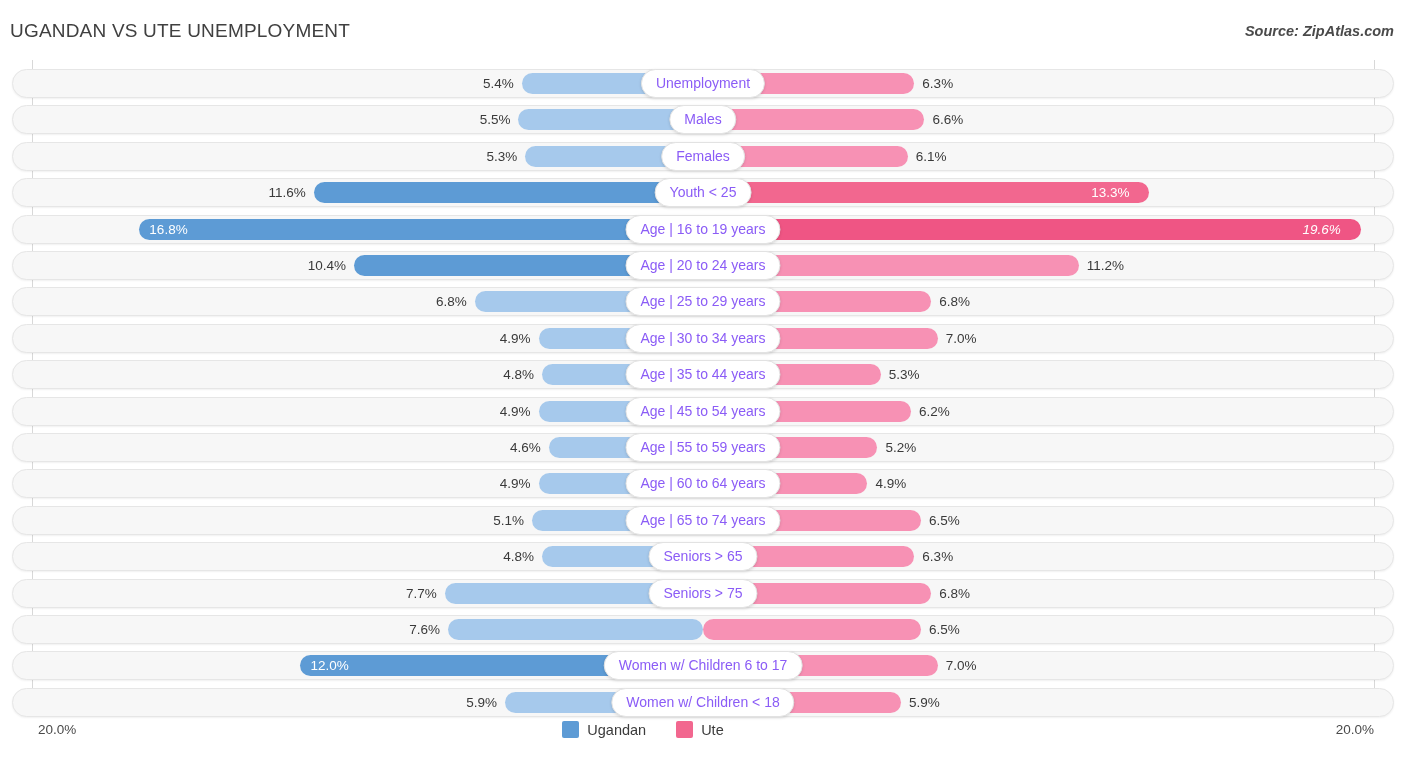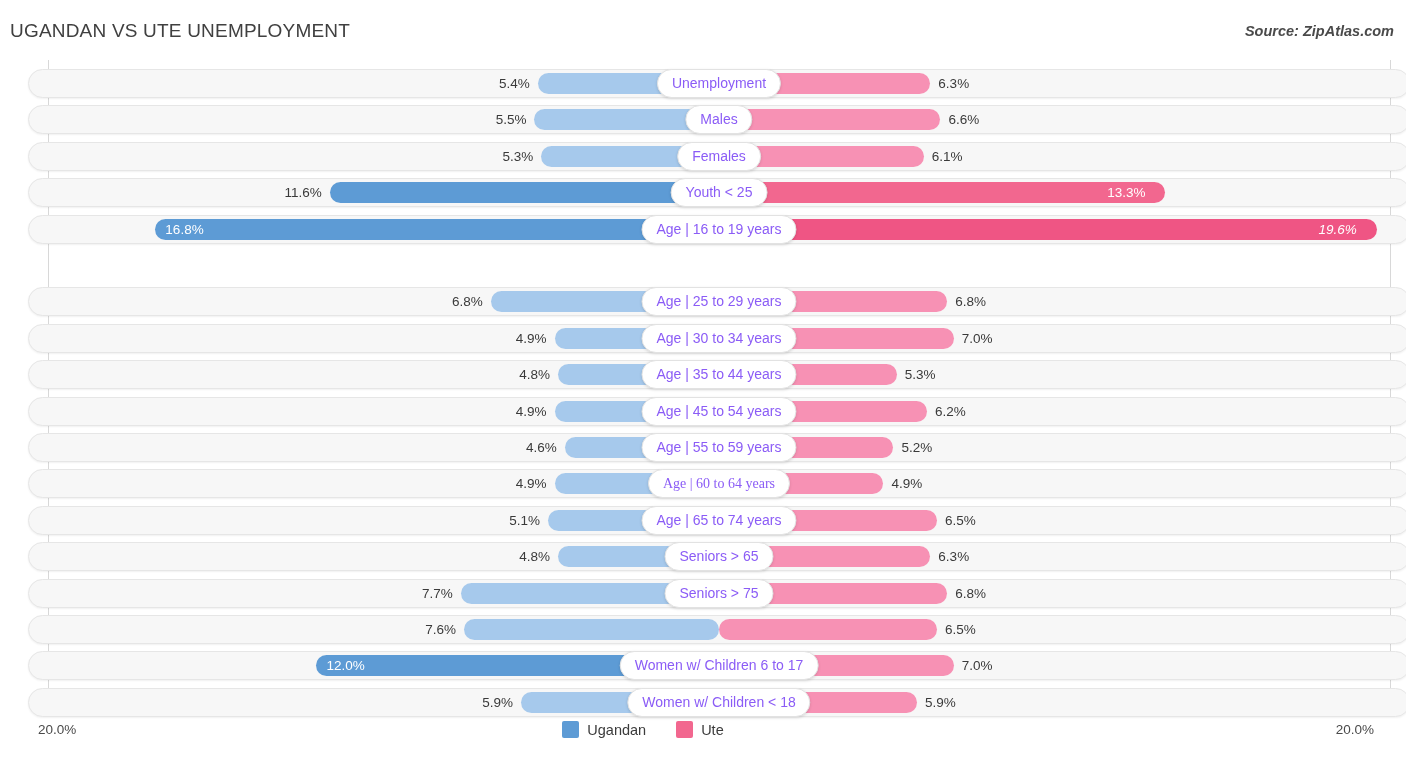--- a/index.html
+++ b/index.html
@@ -15,21 +15,21 @@
     position:absolute;left:10px;top:20px;
     font-size:19px;color:#404040;letter-spacing:.2px;
     white-space:nowrap;
   }
   #source-note{
     position:absolute;right:12px;top:23px;
     font-size:14.5px;font-style:italic;font-weight:bold;color:#4a4a4a;
     white-space:nowrap;
   }
   #plot{
-    position:absolute;left:16px;top:60px;width:1174px;height:655px;
+    position:absolute;left:0;top:60px;width:1174px;height:655px;
   }
   .axis-line{
     position:absolute;top:0;width:1px;height:655px;background:#d8d8d8;
   }
   #axis-left{left:32px;}
   #axis-right{left:1374px;}
   .row{
     position:absolute;left:12px;width:1382px;height:29px;
     box-sizing:border-box;
   }
@@ -133,20 +133,28 @@
       <div class="cat-pill" style="left: 691px;">Youth &lt; 25</div>
     </div>
     <div class="row" style="top: 154.6px;">
       <div class="track"></div>
       <div class="bar bar-left hi" style="left: 127.36px; width: 563.64px;"></div>
       <div class="bar bar-right hi2" style="left: 691px; width: 657.58px;"></div>
       <div class="val val-left inside" style="left: 137.36px; text-align: left;">16.8%</div>
       <div class="val val-right inside" style="left: 1290.58px; font-style: italic;">19.6%</div>
       <div class="cat-pill" style="left: 691px;">Age | 16 to 19 years</div>
     </div>
+    <div class="row" style="top: 191px;">
+      <div class="track"></div>
+      <div class="bar bar-left hi" style="left: 342.08px; width: 348.92px;"></div>
+      <div class="bar bar-right" style="left: 691px; width: 375.76px;"></div>
+      <div class="val val-left" style="right: 1047.92px;">10.4%</div>
+      <div class="val val-right" style="left: 1074.76px;">11.2%</div>
+      <div class="cat-pill" style="left: 691px;">Age | 20 to 24 years</div>
+    </div>
     <div class="row" style="top: 227.4px;">
       <div class="track"></div>
       <div class="bar bar-left" style="left: 462.86px; width: 228.14px;"></div>
       <div class="bar bar-right" style="left: 691px; width: 228.14px;"></div>
       <div class="val val-left" style="right: 927.14px;">6.8%</div>
       <div class="val val-right" style="left: 927.14px;">6.8%</div>
       <div class="cat-pill" style="left: 691px;">Age | 25 to 29 years</div>
     </div>
     <div class="row" style="top: 263.8px;">
       <div class="track"></div>
@@ -179,21 +187,21 @@
       <div class="val val-left" style="right: 853.33px;">4.6%</div>
       <div class="val val-right" style="left: 873.46px;">5.2%</div>
       <div class="cat-pill" style="left: 691px; text-align: center;">Age | 55 to 59 years</div>
     </div>
     <div class="row" style="top: 409.4px;">
       <div class="track"></div>
       <div class="bar bar-left" style="left: 526.605px; width: 164.395px;"></div>
       <div class="bar bar-right" style="left: 691px; width: 164.395px;"></div>
       <div class="val val-left" style="right: 863.395px;">4.9%</div>
       <div class="val val-right" style="left: 863.395px;">4.9%</div>
-      <div class="cat-pill" style="left: 691px; font-family: Liberation Serif, serif;">Age | 60 to 64 years</div>
+      <div class="cat-pill" style="left: 691px;">Age | 60 to 64 years</div>
     </div>
     <div class="row" style="top: 445.8px;">
       <div class="track"></div>
       <div class="bar bar-left" style="left: 519.895px; width: 171.105px;"></div>
       <div class="bar bar-right" style="left: 691px; width: 218.075px;"></div>
       <div class="val val-left" style="right: 870.105px;">5.1%</div>
       <div class="val val-right" style="left: 917.075px;">6.5%</div>
       <div class="cat-pill" style="left: 691px;">Age | 65 to 74 years</div>
     </div>
     <div class="row" style="top: 482.2px;">

